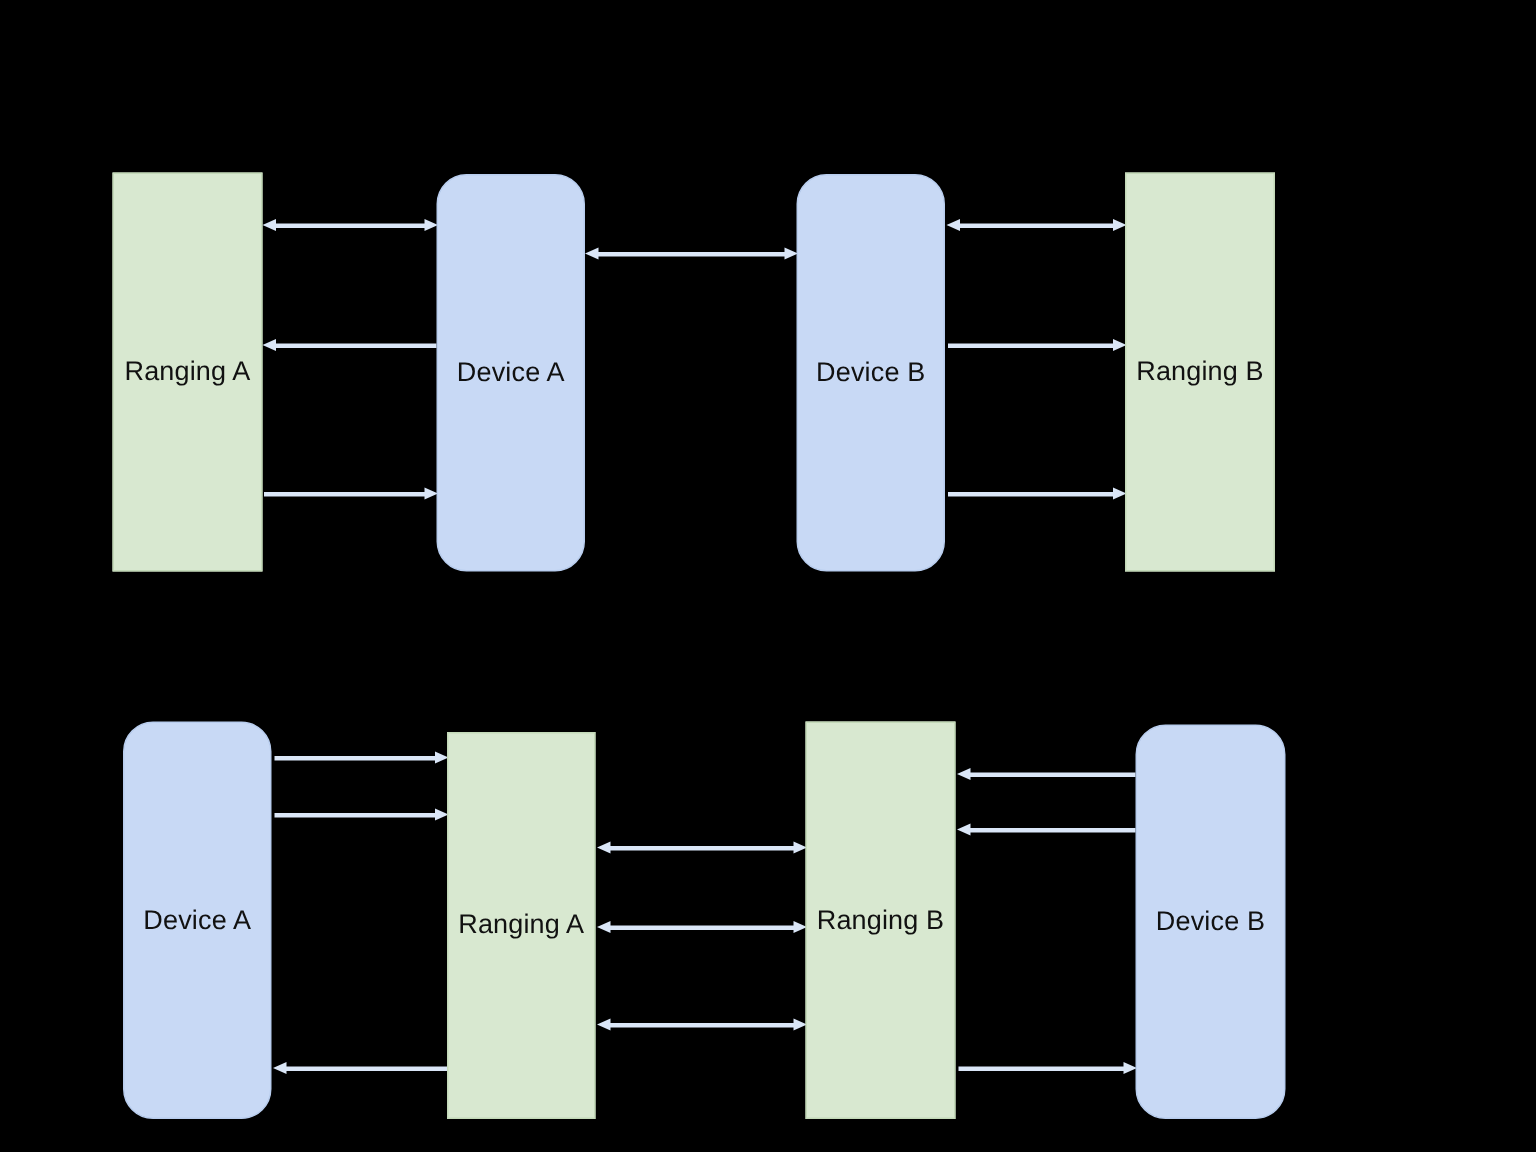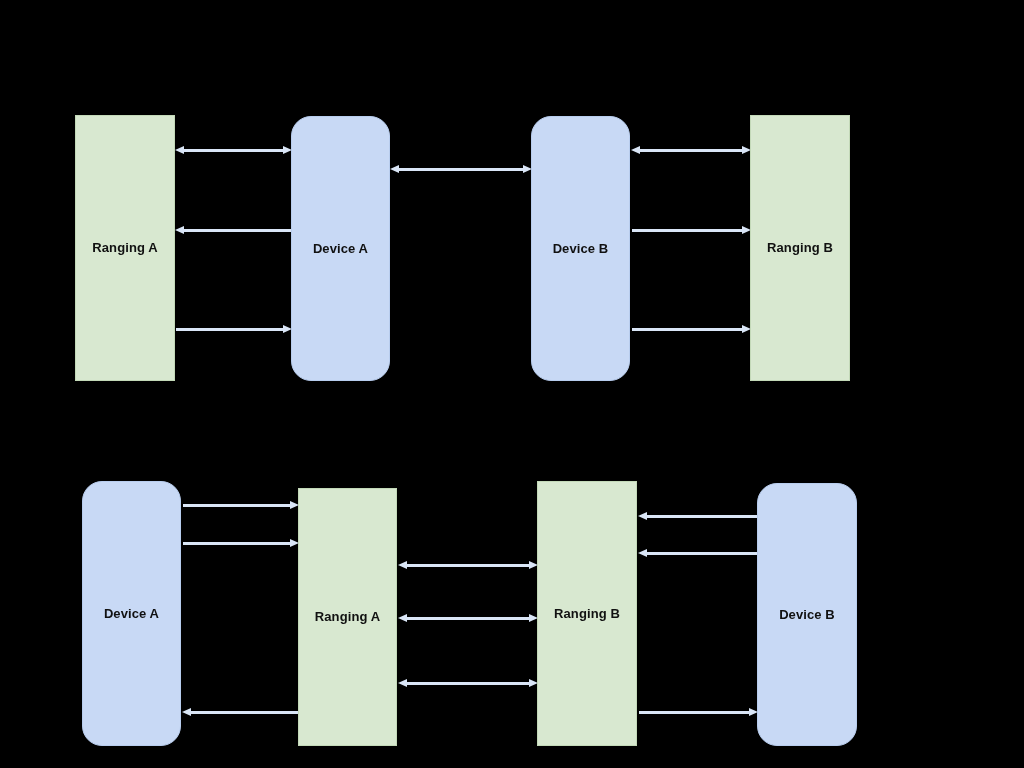--- a/index.html
+++ b/index.html
@@ -17,22 +17,22 @@
   }
   .node {
     position: absolute;
     box-sizing: border-box;
     display: flex;
     align-items: center;
     justify-content: center;
     text-align: center;
   }
   .node-label {
-    font-size: 13px;
-    font-weight: bold;
+    font-size: 18px;
+    font-weight: normal;
     color: #111111;
     letter-spacing: .1px;
     line-height: 1.2;
     user-select: none;
   }
   .node.ranging {
     background: #d8e8d0;
     border: 1px solid #c3d9b8;
     border-radius: 0;
   }

